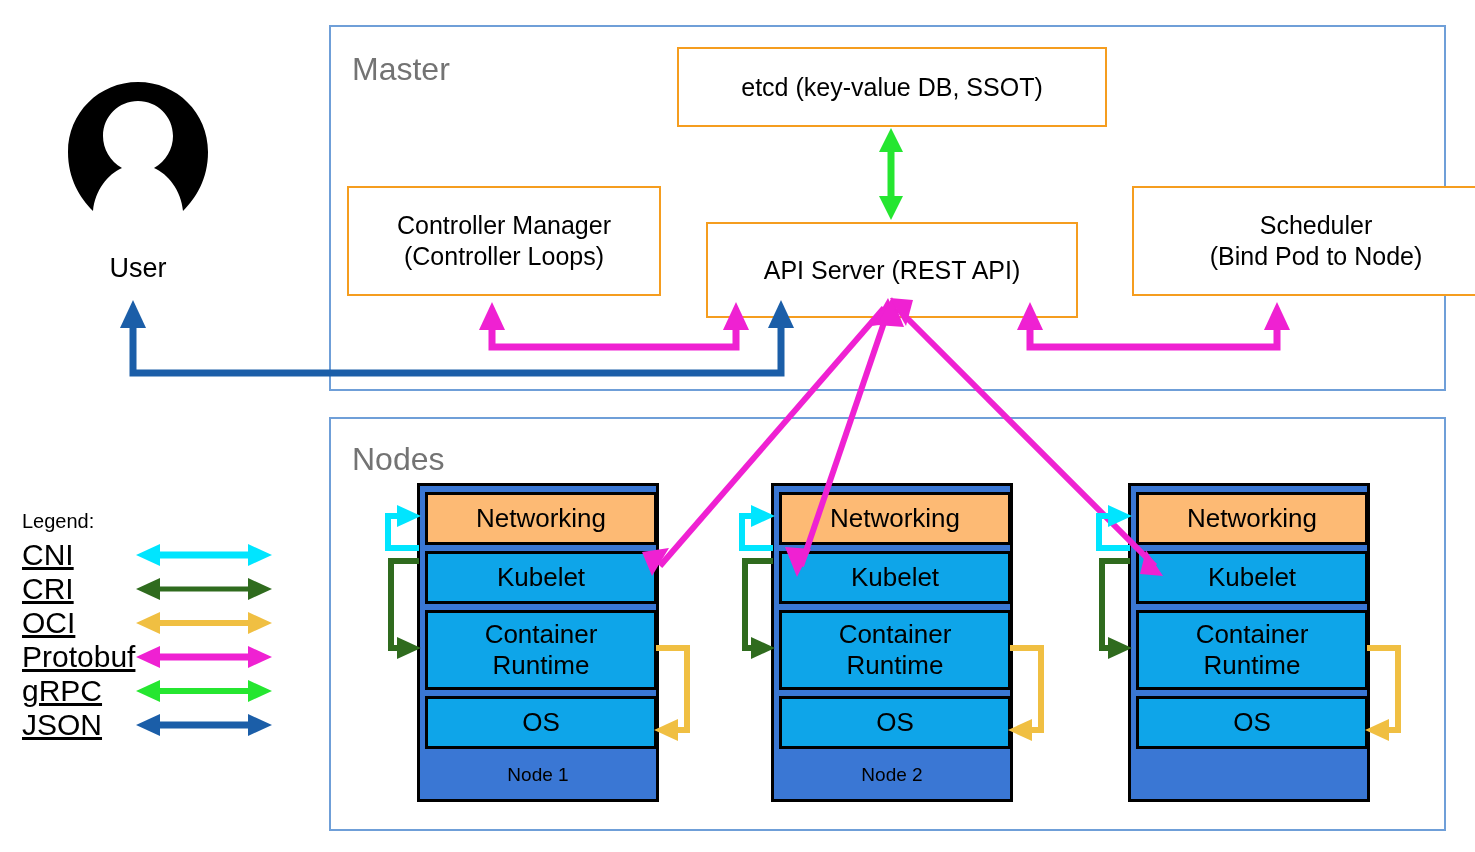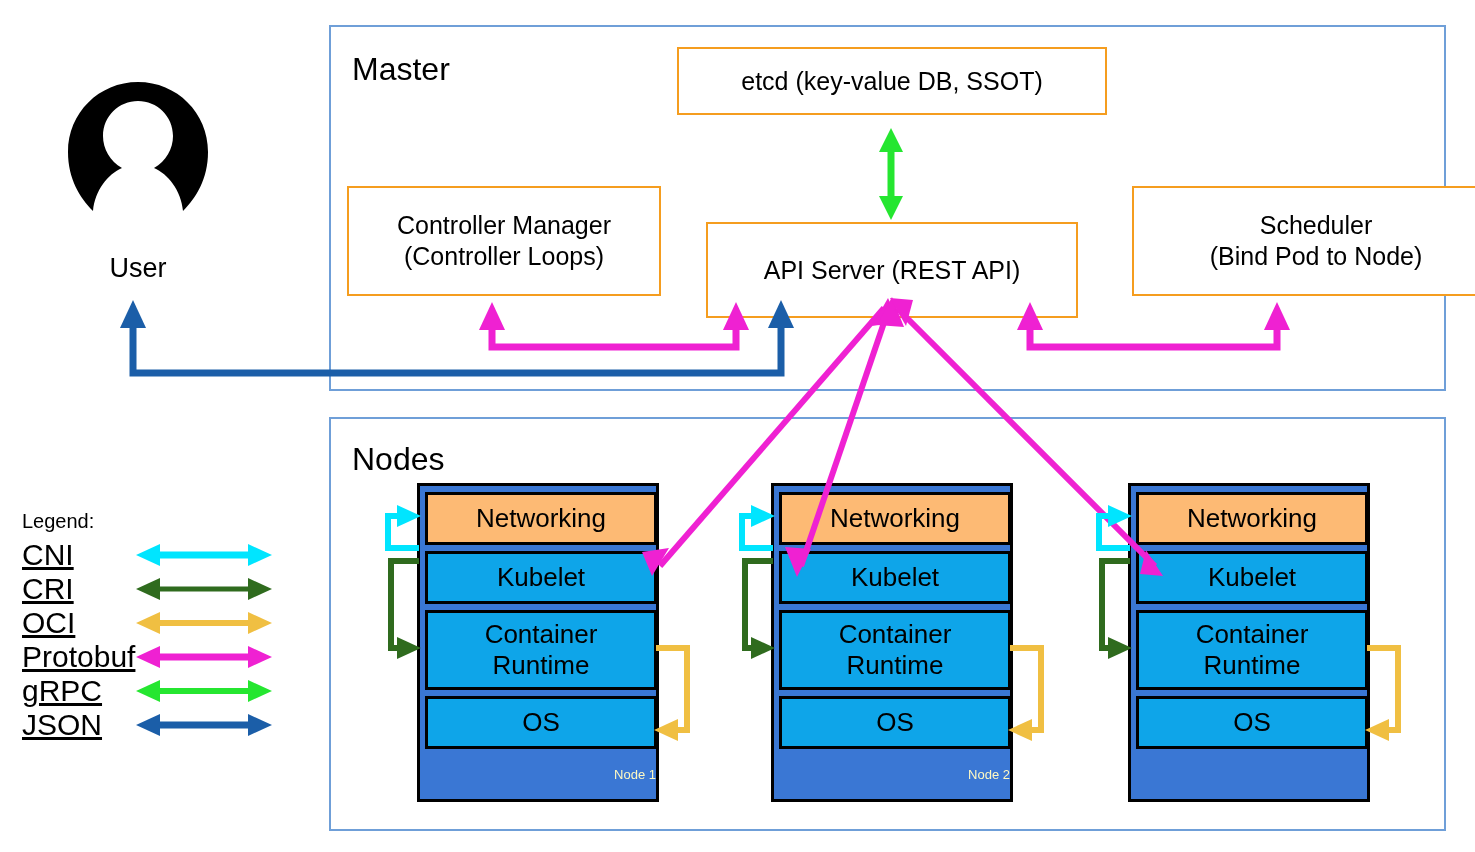--- a/index.html
+++ b/index.html
@@ -3,36 +3,36 @@
 <meta charset="utf-8">
 <style>
   html,body{margin:0;padding:0;background:#ffffff;}
   body{width:1475px;height:852px;position:relative;overflow:hidden;
        font-family:"Liberation Sans",sans-serif;color:#000;}
   #stage{position:absolute;left:0;top:0;width:1475px;height:852px;}
   svg#wires{position:absolute;left:0;top:0;width:1475px;height:852px;pointer-events:none;}
 
   
   .group{position:absolute;border:2px solid #6f9fd8;background:transparent;box-sizing:border-box;}
-  .group-title{position:absolute;font-size:32px;line-height:32px;color:#000000;white-space:nowrap;}
+  .group-title{position:absolute;font-size:32px;line-height:32px;color:#737373;white-space:nowrap;}
 
   
   .obox{position:absolute;border:2px solid #f59d1f;background:#fff;box-sizing:border-box;
         display:flex;align-items:center;justify-content:center;text-align:center;
         font-size:25px;line-height:31px;color:#000;}
   .obox span{display:block;white-space:pre-line;}
 
   
   .node{position:absolute;background:#3a77d4;border:3px solid #000;box-sizing:border-box;}
   .nrow{position:absolute;background:#0ea5e9;border:3px solid #000;box-sizing:border-box;
         display:flex;align-items:center;justify-content:center;text-align:center;
         font-size:26px;line-height:31px;color:#000;}
   .nrow.net{background:#fdba74;}
   .nrow span{display:block;white-space:pre-line;}
-  .nlabel{position:absolute;width:100%;text-align:right;color:#fef9c3;font-size:13px;line-height:22px;}
+  .nlabel{position:absolute;width:100%;text-align:center;color:#000000;font-size:19px;line-height:22px;}
 
   
   .user-icon{position:absolute;width:148px;height:148px;}
   .user-label{position:absolute;width:148px;text-align:center;font-size:27px;line-height:30px;color:#000;}
 
   
   .legend{position:absolute;}
   .legend-title{position:absolute;font-size:20px;line-height:27px;color:#000;white-space:nowrap;}
   .legend-row{position:absolute;height:30px;}
   .legend-name{position:absolute;left:0;top:0;font-size:30px;line-height:29px;color:#000000;
@@ -52,21 +52,21 @@
                C93 23 109 38 109 58 C109 71 102 83 90 90
                C104 96 117 112 119 133
                C132 120 144 101 144 74 C144 35 113 4 74 4 Z" fill="#000"></path>
     </svg>
   </div>
   <div class="user-label" style="left:64px;top:253px;">User</div>
 
   <div class="group" style="left:329px;top:25px;width:1117px;height:366px;"></div>
   <div class="group-title" style="left:352px;top:53px;">Master</div>
 
-  <div class="obox" style="left:677px;top:47px;width:430px;height:68px;">
+  <div class="obox" style="left:677px;top:47px;width:430px;height:80px;">
     <span>etcd (key-value DB, SSOT)</span>
   </div>
 
   <div class="obox" style="left:347px;top:186px;width:314px;height:110px;">
     <span>Controller Manager
 (Controller Loops)</span>
   </div>
 
   <div class="obox" style="left:706px;top:222px;width:372px;height:96px;">
     <span>API Server (REST API)</span>

